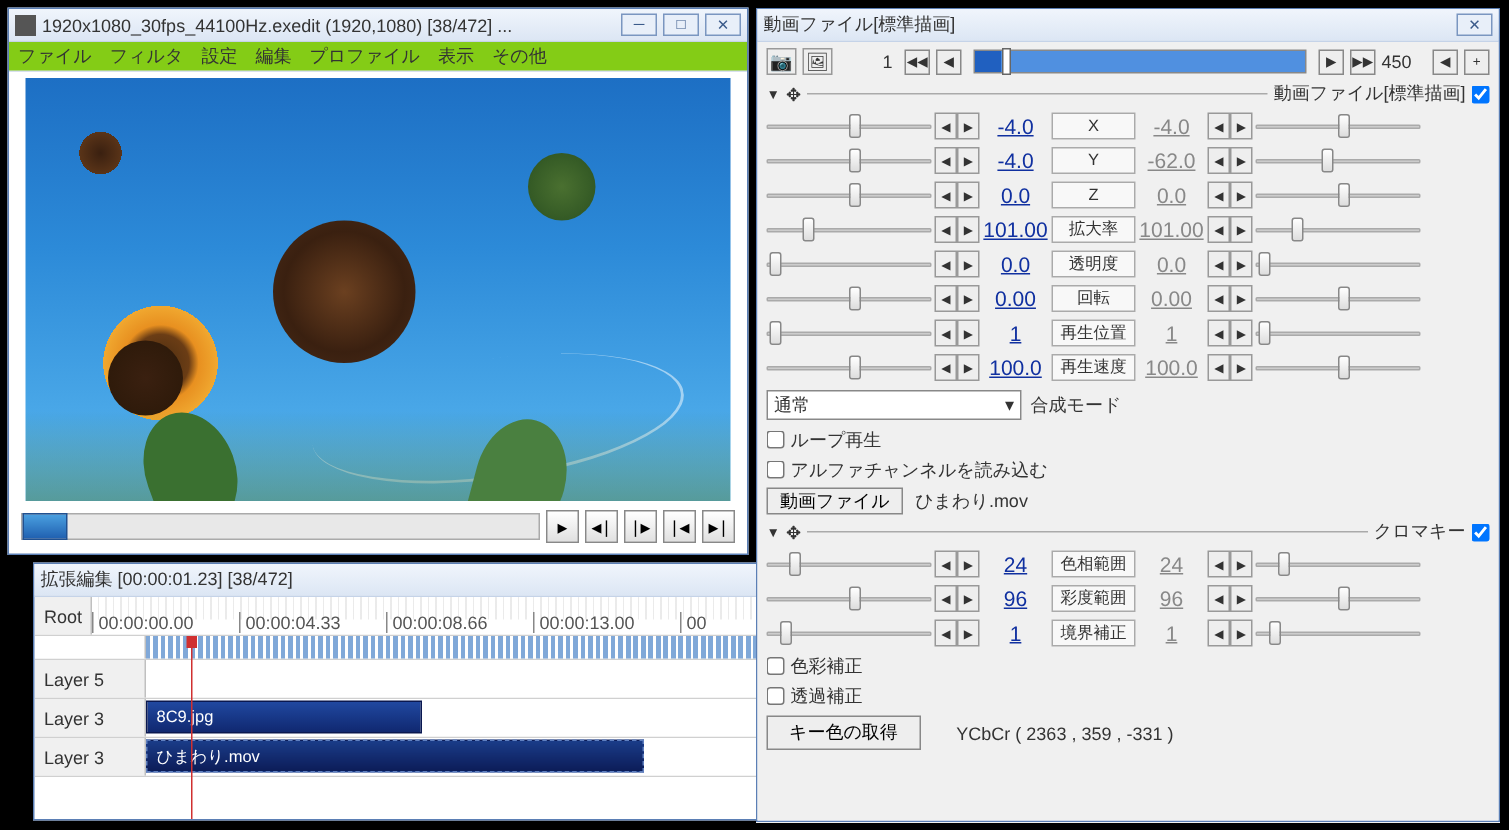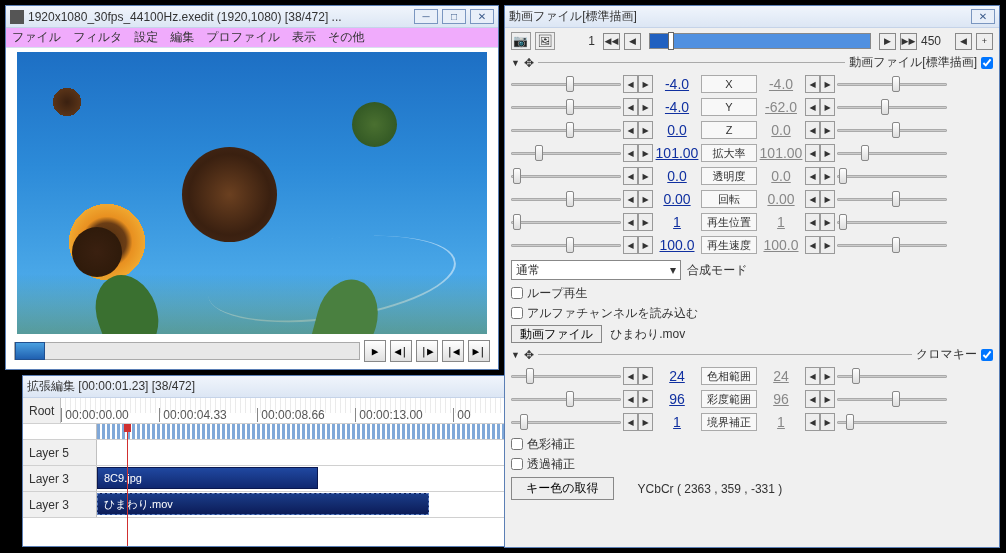--- a/index.html
+++ b/index.html
@@ -5,21 +5,21 @@
 * { margin: 0; padding: 0; box-sizing: border-box; font-family: "MS UI Gothic", "Meiryo", sans-serif; font-size: 12px; }
 body { background: #000; width: 1006px; height: 553px; position: relative; }
 
 .window { position: absolute; background: #fff; border: 1px solid #5b7fb5; }
 .titlebar { height: 22px; background: linear-gradient(#f0f5fc, #dce6f4); border-bottom: 1px solid #c5d3e8; display: flex; align-items: center; padding: 0 4px; color: #333; }
 .titlebar-icon { width: 14px; height: 14px; background: #555; margin-right: 4px; }
 .titlebar-text { flex: 1; overflow: hidden; white-space: nowrap; text-overflow: ellipsis; }
 .winbtns { display: flex; gap: 4px; }
 .winbtn { width: 24px; height: 15px; border: 1px solid #7a96c0; background: #e8eff9; display: flex; align-items: center; justify-content: center; font-size: 10px; color: #3a5a8a; cursor: default; }
 
-.menubar { height: 20px; background: #f0abfc; display: flex; align-items: center; padding: 0 6px; gap: 12px; color: #333; border-bottom: 1px solid #d8e0ee; }
+.menubar { height: 20px; background: #84cc16; display: flex; align-items: center; padding: 0 6px; gap: 12px; color: #333; border-bottom: 1px solid #d8e0ee; }
 .menuitem { cursor: default; }
 
 
 #main-win { left: 5px; top: 5px; width: 494px; height: 365px; }
 #preview { width: 470px; height: 282px; margin: 4px auto; background: linear-gradient(180deg, #1d6fc4 0%, #2c8ad8 40%, #4aa8e8 80%, #7cc6ee 100%); position: relative; overflow: hidden; }
 .sf1 { width: 180px; height: 180px; left: 120px; top: 50px; background: radial-gradient(circle at center, #4a2c10 0%, #6b3d15 15%, #e89020 20%, #f0a830 30%, transparent 30%); }
 .sf1::before { content: ""; position: absolute; inset: -30px; border-radius: 50%; background: repeating-conic-gradient(from 0deg, #f5a623 0deg 10deg, #f8b93a 10deg 20deg); z-index: -1; -webkit-mask: radial-gradient(circle, transparent 40%, black 42%); }
 .sf-center1 { position: absolute; width: 95px; height: 95px; left: 165px; top: 95px; border-radius: 50%; background: radial-gradient(circle, #6b4020 0%, #3a2010 60%, #4a2c18 100%); }
 .sf2 { width: 100px; height: 100px; left: 30px; top: 150px; background: radial-gradient(circle at center, #3a2010 0%, #5a3418 20%, transparent 20%); }
 .sf2::before { content: ""; position: absolute; inset: -18px; border-radius: 50%; background: repeating-conic-gradient(from 12deg, #e89020 0deg 12deg, #f0a830 12deg 24deg); z-index: -1; -webkit-mask: radial-gradient(circle, transparent 38%, black 40%); }
@@ -153,21 +153,21 @@
       </div>
     </div>
     <div id="tl-layers">
         <div class="tl-row">
           <div class="tl-label">Layer 5</div>
           <div class="tl-track"></div>
         </div>
         <div class="tl-row">
           <div class="tl-label">Layer 3</div>
           <div class="tl-track">
-            <div class="clip" style="left: 0px; width: 221px;">8C9.jpg</div>
+            <div class="clip" style="left: 0px; width: 184px;">8C9.jpg</div>
           </div>
         </div>
         <div class="tl-row">
           <div class="tl-label">Layer 3</div>
           <div class="tl-track">
             <div class="clip dashed" style="left: 0px; width: 332px;">ひまわり.mov</div>
           </div>
         </div>
       </div>
   </div>

